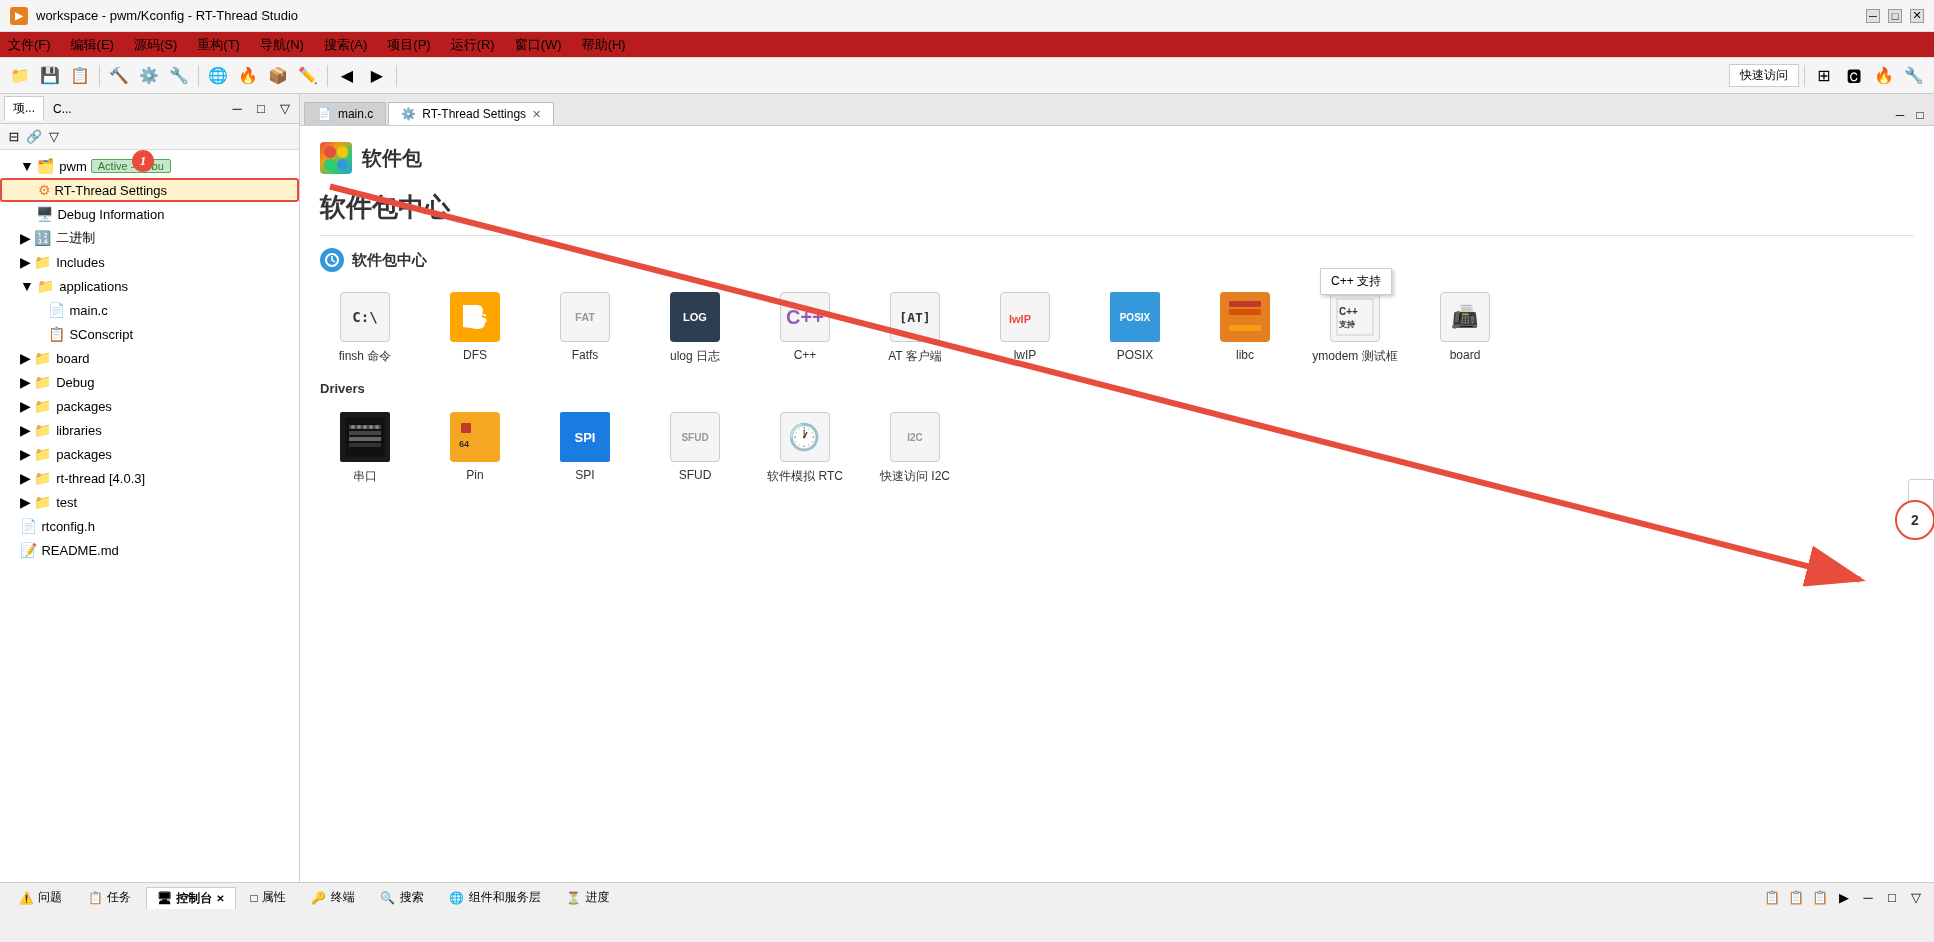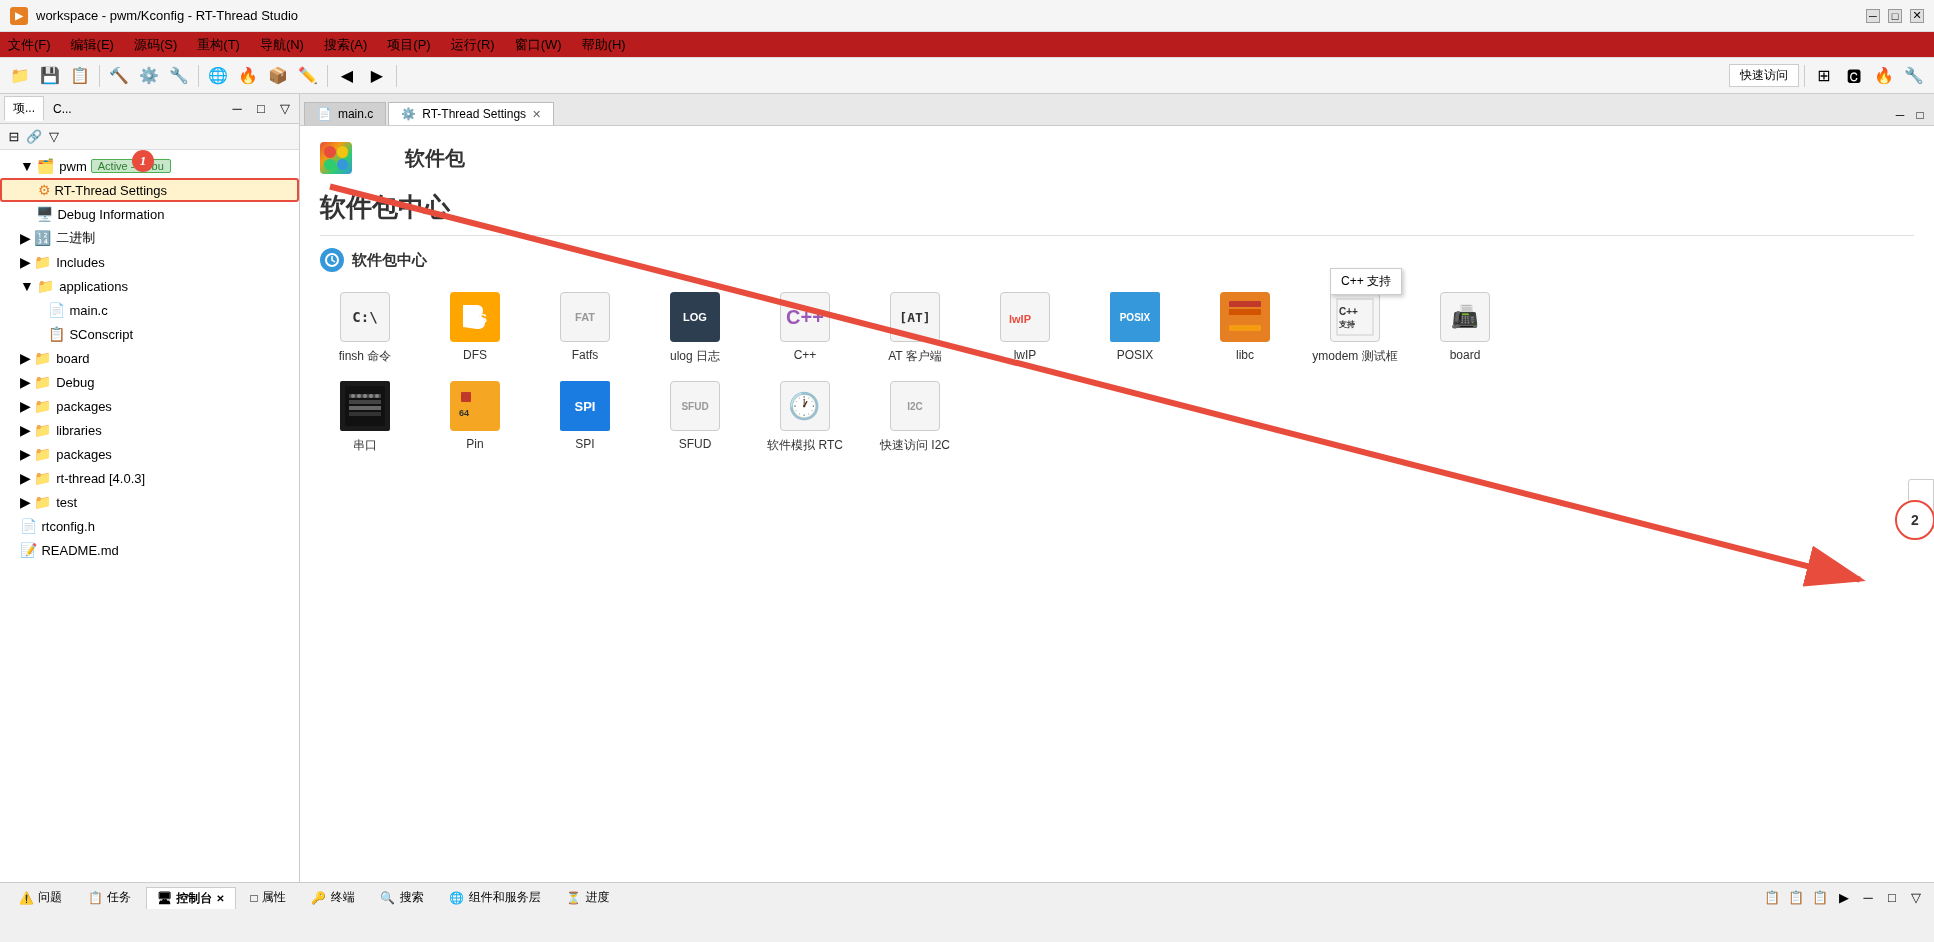--- a/index.html
+++ b/index.html
@@ -162,21 +162,21 @@
       width: 32px; height: 32px; background: linear-gradient(135deg, #e74c3c, #f39c12, #2ecc71, #3498db);
       border-radius: 4px; margin-right: 10px;
       display: grid; grid-template-columns: 1fr 1fr; gap: 1px; padding: 4px;
     }
     .pkg-dot { border-radius: 50%; }
     .pkg-dot-r { background: #e74c3c; }
     .pkg-dot-y { background: #f1c40f; }
     .pkg-dot-g { background: #2ecc71; }
     .pkg-dot-b { background: #3498db; }
 
-    .settings-title { font-size: 20px; font-weight: bold; color: #333; margin-left: 43px; }
+    .settings-title { font-size: 20px; font-weight: bold; color: #333; }
 
     .section-divider { height: 1px; background: #e0e0e0; margin: 10px 0; }
 
     .section-header {
       display: flex; align-items: center; margin-bottom: 12px; margin-top: 12px;
     }
     .section-icon {
       width: 24px; height: 24px; border-radius: 50%; margin-right: 8px;
       display: flex; align-items: center; justify-content: center; font-size: 14px;
     }
@@ -574,30 +574,31 @@
 
           <div class="component-item" style="position:relative;">
             <div class="component-icon" style="background:#f5f5f5;border:1px solid #ccc;display:flex;align-items:center;justify-content:center;font-size:9px;font-weight:bold;color:#333;">
               <svg width="40" height="40" viewBox="0 0 40 40">
                 <rect width="40" height="40" fill="#f5f5f5"></rect>
                 <rect x="2" y="2" width="36" height="36" fill="none" stroke="#ccc" stroke-width="1"></rect>
                 <text x="4" y="18" fill="#333" font-size="10" font-weight="bold">C++</text>
                 <text x="4" y="30" fill="#333" font-size="8">支持</text>
               </svg>
             </div>
-            <div class="tooltip-box" style="bottom:70px; left:20px; white-space:nowrap;">C++ 支持</div>
+            <div class="tooltip-box" style="bottom:70px; left:10px; white-space:nowrap;">C++ 支持</div>
             <span class="component-label">ymodem 测试框</span>
           </div>
 
           <div class="component-item">
             <div class="component-icon" style="background:#f5f5f5;border:1px solid #ccc;display:flex;align-items:center;justify-content:center;font-size:22px;">📠</div>
             <span class="component-label">board</span>
           </div>
         </div>
 
+        <div class="drivers-label">Drivers</div>
         <div class="components-grid">
 
           <div class="component-item">
             <div class="component-icon" style="background:#1a1a1a;display:flex;align-items:center;justify-content:center;border-radius:2px;">
               <svg width="40" height="40" viewBox="0 0 40 40">
                 <rect width="40" height="40" fill="#111"></rect>
                 <rect x="4" y="8" width="32" height="4" fill="#444"></rect>
                 <rect x="4" y="14" width="32" height="4" fill="#444"></rect>
                 <rect x="4" y="20" width="32" height="4" fill="#666"></rect>
                 <rect x="4" y="26" width="32" height="4" fill="#333"></rect>

